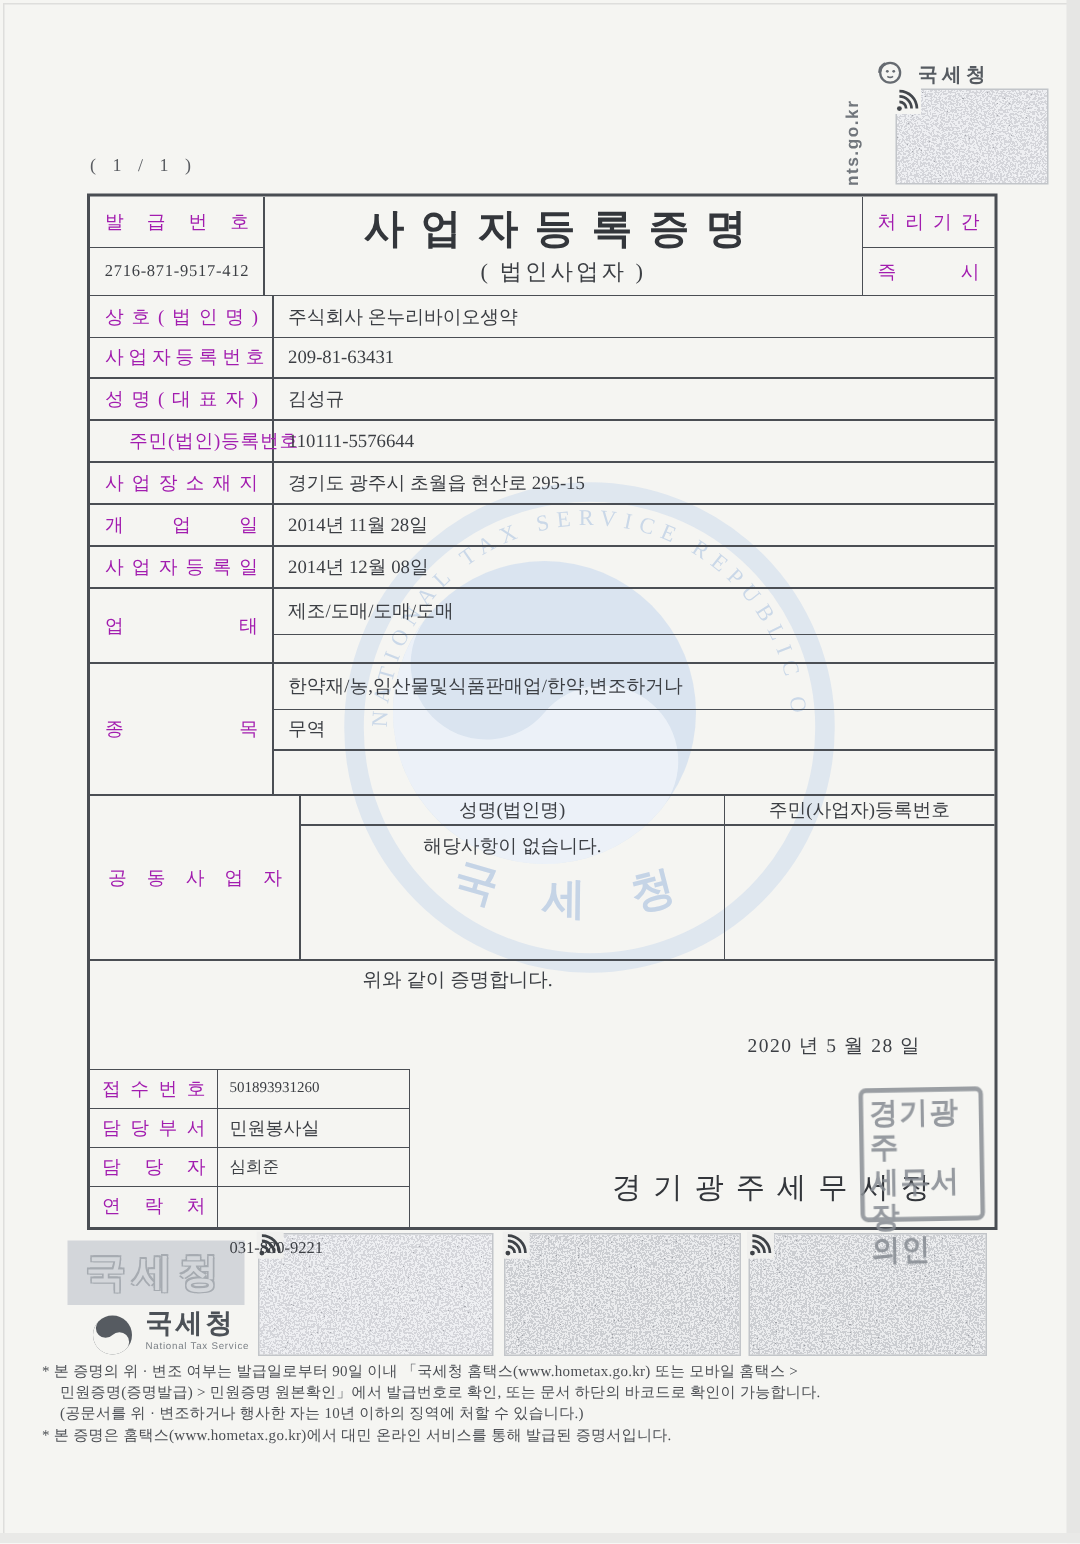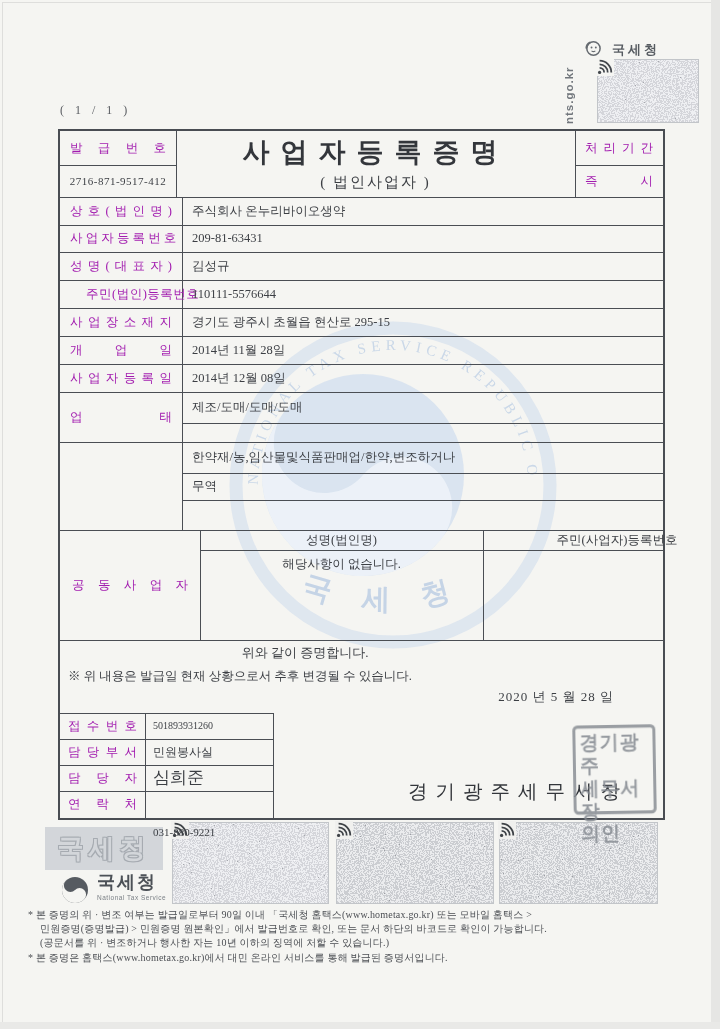--- a/index.html
+++ b/index.html
@@ -178,38 +178,38 @@
     <div class="cell" style="left:132px;top:149px;line-height:28px;">110111-5576644</div>
     <div class="cell jlabel" style="left:10px;top:177px;width:102px;line-height:28px;">사 업 장 소 재 지</div>
     <div class="cell" style="left:132px;top:177px;line-height:28px;">경기도 광주시 초월읍 현산로 295-15</div>
     <div class="cell jlabel" style="left:10px;top:205px;width:102px;line-height:28px;">개 업 일</div>
     <div class="cell" style="left:132px;top:205px;line-height:28px;">2014년 11월 28일</div>
     <div class="cell jlabel" style="left:10px;top:233px;width:102px;line-height:28px;">사 업 자 등 록 일</div>
     <div class="cell" style="left:132px;top:233px;line-height:28px;">2014년 12월 08일</div>
 
     <div class="cell jlabel" style="left:10px;top:261px;width:102px;line-height:50px;">업 태</div>
     <div class="cell" style="left:132px;top:261px;line-height:31px;font-family:Liberation Serif, serif;">제조/도매/도매/도매</div>
+    <div class="cell jlabel" style="left:10px;top:311px;width:102px;line-height:88px;">종 목</div>
     <div class="cell" style="left:132px;top:311px;line-height:31px;">한약재/농,임산물및식품판매업/한약,변조하거나</div>
     <div class="cell" style="left:132px;top:342px;line-height:27px;">무역</div>
 
     <div class="cell jlabel" style="left:12px;top:399px;width:116px;line-height:110px;">공 동 사 업 자</div>
     <div class="cell center" style="left:140px;top:399px;width:283px;line-height:20px;">성명(법인명)</div>
-    <div class="cell center" style="left:423px;top:399px;width:180px;line-height:20px;margin-left:44px;">주민(사업자)등록번호</div>
+    <div class="cell center" style="left:423px;top:399px;width:180px;line-height:20px;">주민(사업자)등록번호</div>
     <div class="cell center" style="left:140px;top:423px;width:283px;line-height:20px;">해당사항이 없습니다.</div>
 
     <div class="cell center" style="left:125px;top:512px;width:240px;line-height:20px;font-size:13px;">위와 같이 증명합니다.</div>
-    <div class="cell" style="left:8px;top:536px;line-height:18px;">※  위 내용은 발급일 현재 상황으로서 추후 변경될 수 있습니다.</div>
     <div class="cell" style="left:330px;top:556px;width:224px;line-height:20px;font-size:13px;text-align:right;letter-spacing:1px;">2020 년  5 월  28 일</div>
 
     <div class="cell jlabel" style="left:8px;top:582px;width:69px;line-height:26px;">접 수 번 호</div>
     <div class="cell" style="left:93px;top:582px;line-height:26px;font-size:10px;">501893931260</div>
     <div class="cell jlabel" style="left:8px;top:608px;width:69px;line-height:26px;">담 당 부 서</div>
     <div class="cell" style="left:93px;top:608px;line-height:26px;font-size:12px;">민원봉사실</div>
     <div class="cell jlabel" style="left:8px;top:634px;width:69px;line-height:26px;">담 당 자</div>
-    <div class="cell" style="left:93px;top:634px;line-height:26px;font-size:17px;">심희준</div>
+    <div class="cell" style="left:93px;top:634px;line-height:26px;font-size:11px;">심희준</div>
     <div class="cell jlabel" style="left:8px;top:660px;width:69px;line-height:27px;">연 락 처</div>
     <div class="cell" style="left:93px;top:688px;line-height:27px;font-size:11px;">031-880-9221</div>
 
     <div class="cell office-name">경기광주세무서장</div>
     <div class="abs stamp">
       <div>경기광주</div>
       <div>세무서장</div>
       <div>의인</div>
     </div>
   </div>

